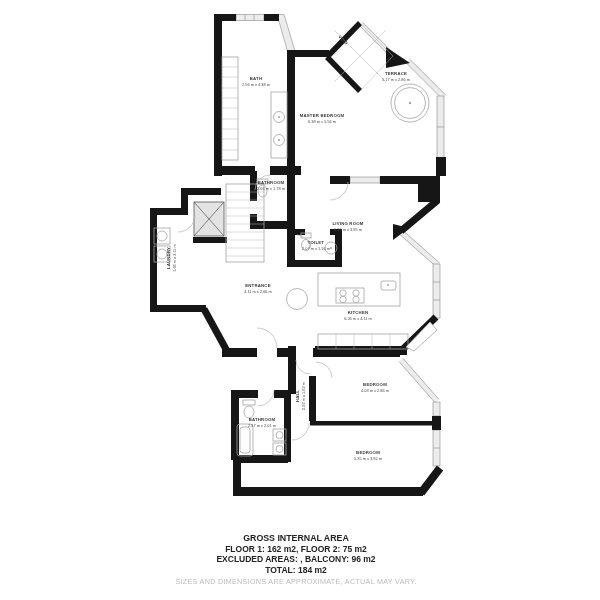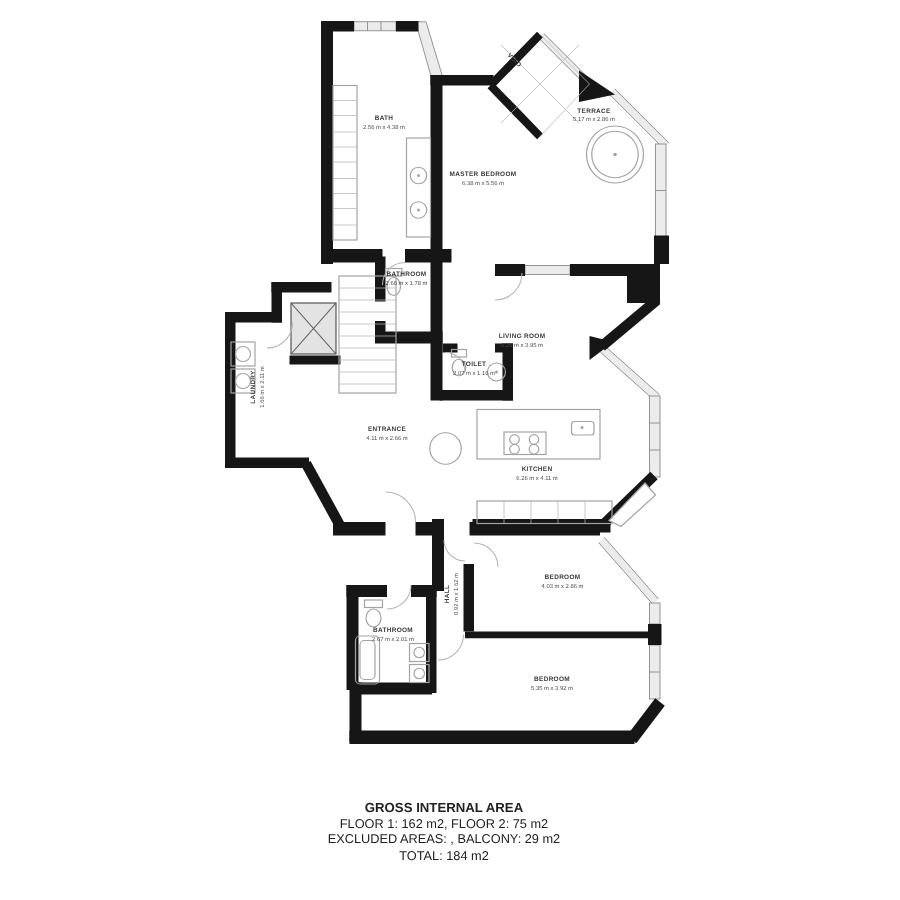--- a/index.html
+++ b/index.html
@@ -12,21 +12,21 @@
   .wf{stroke:#ececec;stroke-width:5.5;}
   .we{stroke:#8a8a8a;stroke-width:0.6;}
   .furn{fill:none;stroke:#a3a3a3;stroke-width:0.8;}
   .furnw{fill:#ffffff;stroke:#a3a3a3;stroke-width:0.8;}
   .arc{fill:none;stroke:#b5b5b5;stroke-width:0.7;}
   .thin{stroke:#b5b5b5;stroke-width:0.5;}
   .rname{font-size:4.3px;font-weight:bold;fill:#3a3a3a;text-anchor:middle;letter-spacing:0.2px;}
   .rdims{font-size:3.9px;fill:#4a4a4a;text-anchor:middle;}
   .footer{position:absolute;top:533px;left:0;width:592px;text-align:center;color:#222;}
   .footer-title{font-size:8.8px;font-weight:bold;line-height:10.5px;}
-  .footer-line{font-size:8.5px;font-weight:normal;line-height:10.5px;}
+  .footer-line{font-size:8.5px;font-weight:bold;line-height:10.5px;}
   .footer-disclaimer{font-size:7.2px;font-weight:normal;color:#bcbcbc;letter-spacing:0.3px;margin-top:2px;}
 </style>
 </head>
 <body>
 
 <div class="stage">
 
 <svg width="600" height="600" viewBox="0 0 600 600">
 
   <g>
@@ -281,17 +281,18 @@
     </g>
     <g transform="rotate(45 342 41)">
       <text class="rname" x="342" y="41">VOID</text>
     </g>
   </g>
 </svg>
 
   <div class="footer">
     <div class="footer-title">GROSS INTERNAL AREA</div>
     <div class="footer-line">FLOOR 1: 162 m2, FLOOR 2: 75 m2</div>
-    <div class="footer-line">EXCLUDED AREAS: , BALCONY: 29 m2</div>
+    <div class="footer-line">EXCLUDED AREAS: , BALCONY: 96 m2</div>
     <div class="footer-line">TOTAL: 184 m2</div>
+    <div class="footer-disclaimer">SIZES AND DIMENSIONS ARE APPROXIMATE, ACTUAL MAY VARY.</div>
   </div>
 
 </div>
 
 </body></html>

